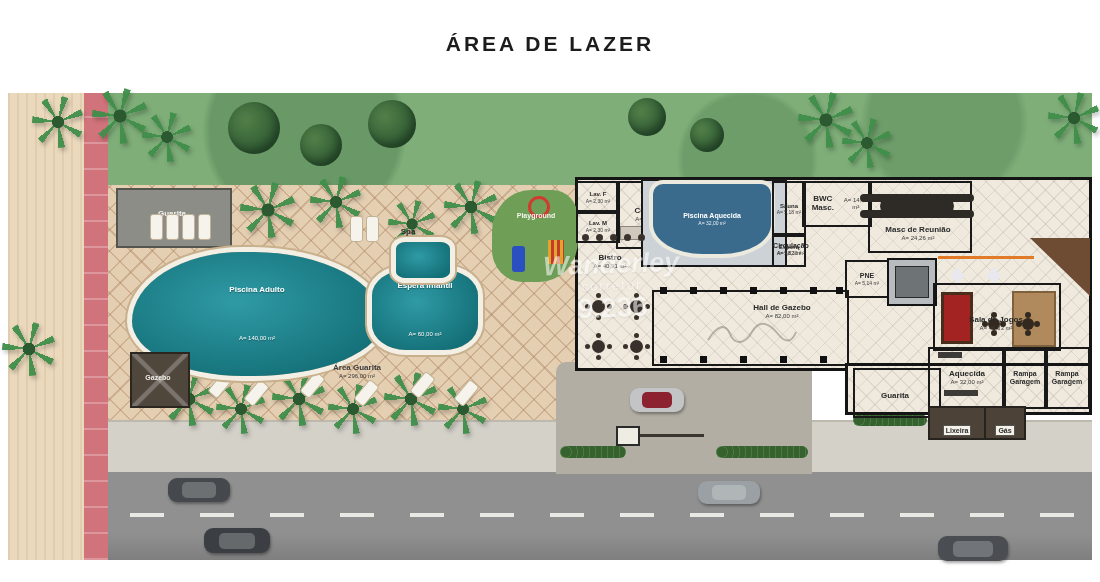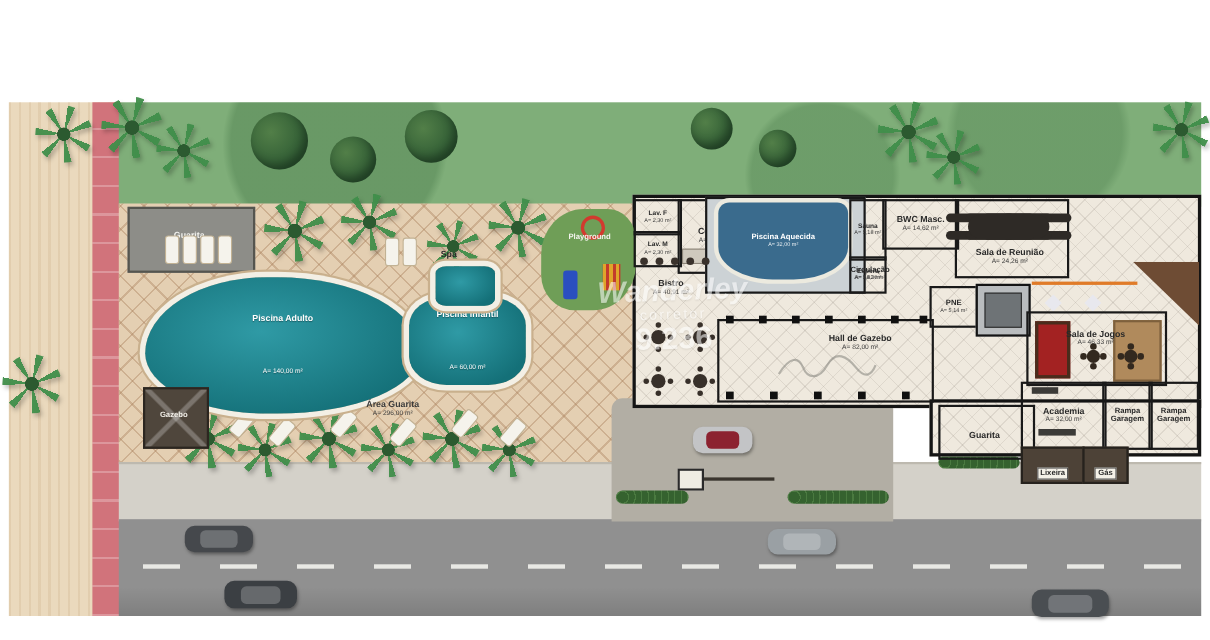--- a/index.html
+++ b/index.html
@@ -98,20 +98,21 @@
   .wm1{font-size:27px;font-weight:700;font-style:italic;line-height:1.05;}
   .wm2{font-size:13px;letter-spacing:2px;}
   .wm3{font-size:28px;font-weight:700;line-height:1.1;}
   .script{position:absolute;left:700px;top:320px;width:100px;height:28px;opacity:.5;}
 </style>
 </head>
 <body>
 
 <div class="scene">
 
+  <div class="title">ÁREA DE LAZER</div>
 
   <div class="abs sand"></div>
   <div class="abs redpath"></div>
   <div class="abs grass"></div>
   <div class="abs deck"></div>
   <div class="abs sidewalk"></div>
   <div class="abs road"></div>
   <div class="abs lane"></div>
   <div class="abs driveway"></div>
   <div class="abs booth"></div>
@@ -164,21 +165,21 @@
   <div class="lounger" style="left:360px;top:380px;transform:rotate(40deg);"></div>
   <div class="lounger" style="left:416px;top:372px;transform:rotate(40deg);"></div>
   <div class="lounger" style="left:460px;top:380px;transform:rotate(40deg);"></div>
 
   <div class="pool" style="left:132px;top:252px;width:250px;height:124px;border-radius:46% 54% 54% 46% / 58% 58% 46% 46%;display:flex;align-items:center;justify-content:center;text-align:center;flex-direction:column;">
     <span class="rname">Piscina Adulto</span>
     <span class="rarea">A= 140,00 m²</span>
   </div>
 
   <div class="pool" style="left:372px;top:270px;width:106px;height:80px;border-radius:32%;display:flex;align-items:center;justify-content:center;text-align:center;flex-direction:column;">
-    <span class="rname">Piscina Infantil</span>
+    <span class="rname">Espera Infantil</span>
     <span class="rarea">A= 60,00 m²</span>
   </div>
 
   <div class="pool" style="left:396px;top:242px;width:54px;height:36px;border-radius:18%;"></div>
   <div class="flabel" style="left:378px;top:228px;width:60px;">
     <span class="rname">Spa</span>
   </div>
 
   <div class="abs playground"></div>
   <div class="pgSlide"></div>
@@ -220,29 +221,29 @@
   </div>
 
   <div class="room" style="left:772px;top:181px;width:30px;height:52px;flex-direction:column;">
     <span class="rname" style="font-size:6px;">Sauna</span>
     <span class="rarea" style="font-size:5px;">A= 5,18 m²</span>
   </div>
   <div class="room" style="left:772px;top:233px;width:30px;height:30px;flex-direction:column;">
     <span class="rname" style="font-size:6px;">Espera</span>
     <span class="rarea" style="font-size:5px;">A= 5,82 m²</span>
   </div>
-  <div class="room" style="left:802px;top:181px;width:66px;height:42px;flex-direction:column;">
+  <div class="room" style="left:802px;top:181px;width:66px;height:42px;flex-direction:row;">
     <span class="rname">BWC Masc.</span>
     <span class="rarea">A= 14,62 m²</span>
   </div>
 
   <div class="room" style="left:868px;top:181px;width:100px;height:68px;"></div>
   <div class="confTable"></div>
   <div class="flabel" style="left:868px;top:226px;width:100px;">
-    <span class="rname">Sala de Reunião</span>
+    <span class="rname">Masc de Reunião</span>
     <span class="rarea">A= 24,26 m²</span>
   </div>
 
   <div class="stripeOr"></div>
   <div class="diamond" style="left:952px;top:270px;"></div>
   <div class="diamond" style="left:988px;top:270px;"></div>
 
   <div class="flabel" style="left:756px;top:242px;width:70px;">
     <span class="rname" style="font-size:7px;">Circulação</span>
     <span class="rarea" style="font-size:5px;">A= 48,30 m²</span>
@@ -289,27 +290,27 @@
   </div>
   <svg class="script" viewBox="0 0 100 28">
     <path d="M8 20 C 18 4, 26 4, 30 14 S 44 26, 52 12 S 70 4, 78 14 S 92 22, 96 12" fill="none" stroke="#7a7a74" stroke-width="2"></path>
   </svg>
 
   <div class="room" style="left:933px;top:283px;width:124px;height:64px;"></div>
   <div class="rug"></div>
   <div class="redTable"></div>
   <div class="jtable" style="left:988px;top:318px;"></div>
   <div class="jtable" style="left:1022px;top:318px;"></div>
-  <div class="flabel" style="left:946px;top:300px;width:100px;">
+  <div class="flabel" style="left:946px;top:316px;width:100px;">
     <span class="rname">Sala de Jogos</span>
     <span class="rarea">A= 46,33 m²</span>
   </div>
 
   <div class="room" style="left:928px;top:347px;width:74px;height:58px;flex-direction:column;">
-    <span class="rname">Academia</span>
+    <span class="rname">Aquecida</span>
     <span class="rarea">A= 32,00 m²</span>
   </div>
   <div class="gymEquip" style="left:938px;top:352px;width:24px;height:6px;"></div>
   <div class="gymEquip" style="left:944px;top:390px;width:34px;height:6px;"></div>
 
   <div class="room" style="left:1002px;top:347px;width:42px;height:58px;flex-direction:column;">
     <span class="rname" style="font-size:7px;white-space:normal;width:34px;">Rampa Garagem</span>
   </div>
   <div class="room" style="left:1044px;top:347px;width:42px;height:58px;flex-direction:column;">
     <span class="rname" style="font-size:7px;white-space:normal;width:34px;">Rampa Garagem</span>

